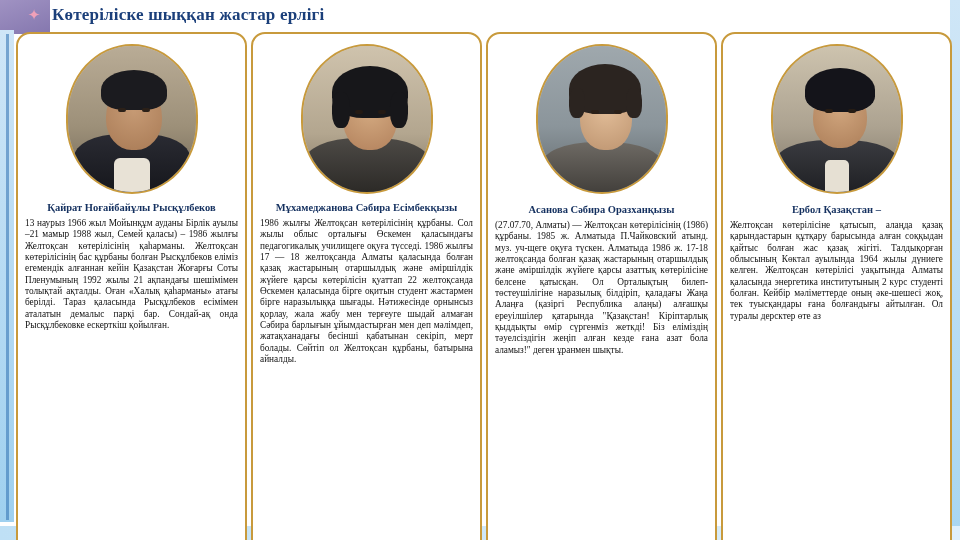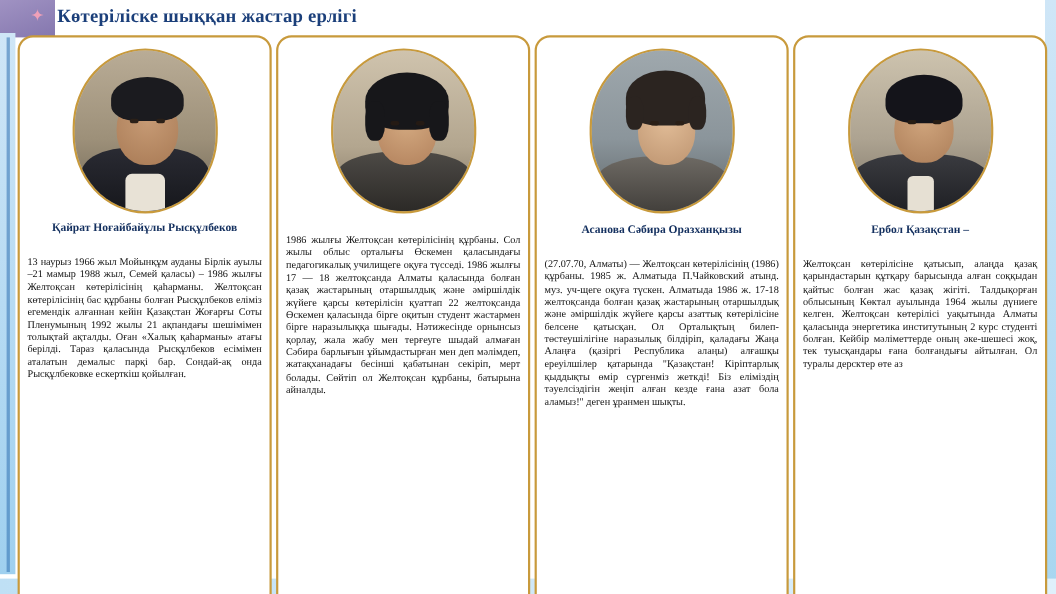--- a/index.html
+++ b/index.html
@@ -107,21 +107,21 @@
 
   .card-name {
     margin-top: 7px;
     font-size: 10.5px;
     font-weight: bold;
     color: #14305f;
     text-align: center;
     line-height: 1.25;
   }
   .card-body {
-    margin-top: 20px;
+    margin-top: 4px;
     font-size: 9.3px;
     line-height: 1.22;
     color: #111111;
     text-align: justify;
     text-justify: inter-word;
     hyphens: auto;
   }
 
   
   .card.c3 .card-name, .card.c4 .card-name { margin-top: 9px; }
@@ -166,20 +166,22 @@
         <div class="p-bg" style="background:linear-gradient(180deg,#cfc3ad 0%,#b3a68f 60%,#7d7160 100%);"></div>
         <div class="p-body" style="left:2px;right:2px;bottom:0;height:54px;background:linear-gradient(180deg,#4d4a46,#2c2a27);border-radius:42% 42% 0 0;"></div>
         <div class="p-face" style="left:40px;top:40px;width:54px;height:64px;background:radial-gradient(circle at 50% 40%,#d3a980,#b2815c);border-radius:50% 50% 46% 46%;"></div>
         <div class="p-hair" style="left:29px;top:20px;width:76px;height:52px;background:#17171a;border-radius:50% 50% 40% 40%;"></div>
         <div class="p-hair" style="left:29px;top:46px;width:18px;height:36px;background:#17171a;border-radius:40%;"></div>
         <div class="p-hair" style="left:87px;top:46px;width:18px;height:36px;background:#17171a;border-radius:40%;"></div>
         <div class="p-face" style="left:52px;top:64px;width:8px;height:4px;background:#241a14;border-radius:2px;"></div>
         <div class="p-face" style="left:75px;top:64px;width:8px;height:4px;background:#241a14;border-radius:2px;"></div>
       </div>
     </div>
+    <div class="card-name">Мұхамеджанова Сәбира
+Есімбекқызы</div>
     <div class="card-body">1986 жылғы Желтоқсан көтерілісінің құрбаны. Сол жылы облыс орталығы Өскемен қаласындағы педагогикалық училищеге оқуға түсседі. 1986 жылғы 17 — 18 желтоқсанда Алматы қаласында болған қазақ жастарының отаршылдық және әмiршiлдiк жүйеге қарсы көтерiлiсiн қуаттап 22 желтоқсанда Өскемен қаласында бiрге оқитын студент жастармен бiрге наразылыққа шығады. Нәтижесінде орнынсыз қорлау, жала жабу мен терғеуге шыдай алмаған Сәбира барлығын ұйымдастырған мен деп мәлiмдеп, жатақханадағы бесiншi қабатынан секiрiп, мерт болады. Сөйтiп ол Желтоқсан құрбаны, батырына айналды.</div>
   </div>
 
   <div class="card c3">
     <div class="portrait-wrap">
       <div class="portrait">
         <div class="p-bg" style="background:linear-gradient(180deg,#9fa8ad 0%,#8b959b 55%,#5e6568 100%);"></div>
         <div class="p-body" style="left:4px;right:4px;bottom:0;height:50px;background:linear-gradient(180deg,#6e6a64,#43403c);border-radius:44% 44% 0 0;"></div>
         <div class="p-face" style="left:42px;top:40px;width:52px;height:64px;background:radial-gradient(circle at 50% 40%,#e0bb96,#bd9470);border-radius:50% 50% 46% 46%;"></div>
         <div class="p-hair" style="left:31px;top:18px;width:72px;height:50px;background:#2b2420;border-radius:50% 50% 38% 38%;"></div>

